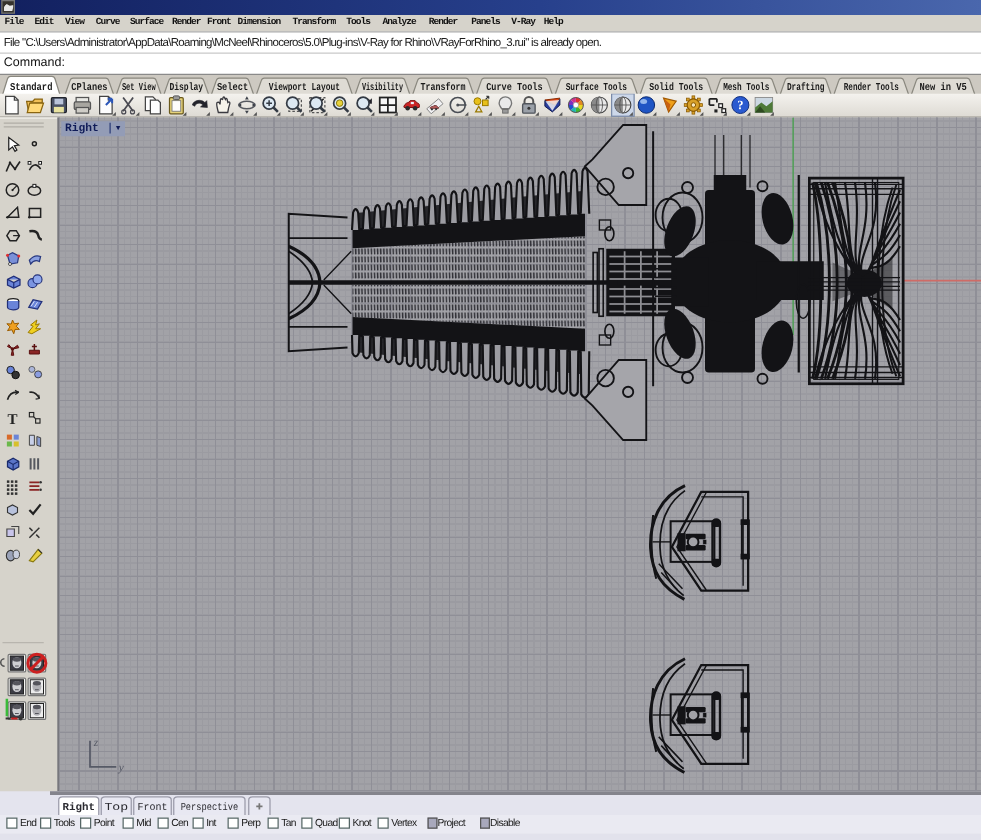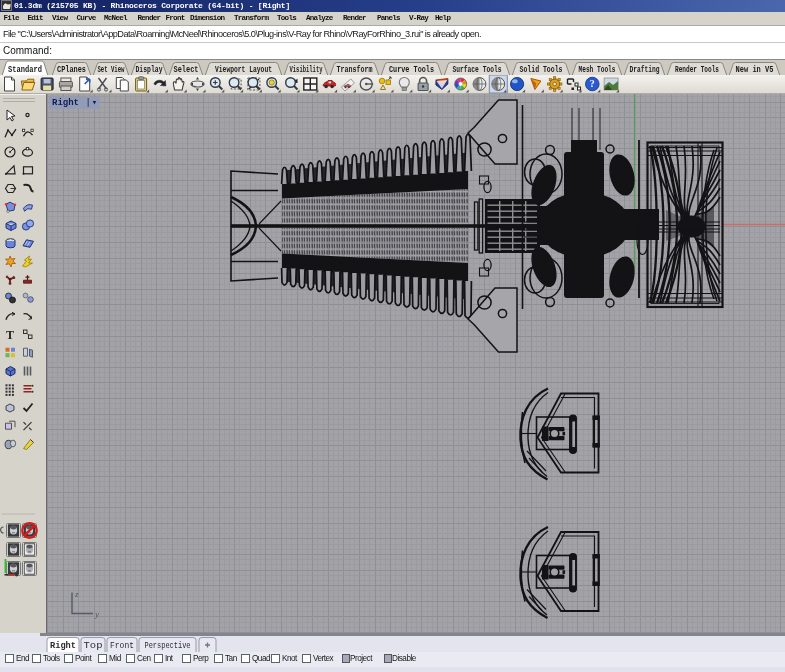--- a/index.html
+++ b/index.html
@@ -29,28 +29,27 @@
 .vtabs{position:absolute;left:46px;top:3px;width:240px;height:17px}
 .osnaprow{position:absolute;left:0;top:19px;width:785px;height:15px;background:#eaeaf2}
 .cb{position:absolute;top:2px;width:9px;height:9px;background:#fff;border:1px solid #566}
 .cbg{position:absolute;top:2px;width:8px;height:9px;background:#a8a8bc;border:1px solid #555}
 .osl{position:absolute;top:1.5px;font-family:Liberation Sans, sans-serif;font-size:8.2px;font-weight:normal;color:#1a1a1a;letter-spacing:-0.5px;white-space:nowrap}
 .bstrip{position:absolute;left:0;top:34px;width:785px;height:5px;background:#e2e2ec}
 </style></head><body>
 <div id="root">
 <div class="titlebar">
       <span class="tlogo"></span>
-      <span class="ttext">01.3dm (215705 KB) - Rhinoceros Corporate (64-bit) - [Right]</span>
     </div>
 <div class="menubar">
       <span style="position:absolute;left:3.5px;top:0">File</span>
       <span style="position:absolute;left:27.5px;top:0">Edit</span>
       <span style="position:absolute;left:52px;top:0">View</span>
       <span style="position:absolute;left:76.5px;top:0">Curve</span>
-      <span style="position:absolute;left:104px;top:0">McNeel</span>
+      <span style="position:absolute;left:104px;top:0">Surface</span>
       <span style="position:absolute;left:137.5px;top:0">Render</span>
       <span style="position:absolute;left:165.5px;top:0">Front</span>
       <span style="position:absolute;left:190px;top:0">Dimension</span>
       <span style="position:absolute;left:234px;top:0">Transform</span>
       <span style="position:absolute;left:277px;top:0">Tools</span>
       <span style="position:absolute;left:306px;top:0">Analyze</span>
       <span style="position:absolute;left:343px;top:0">Render</span>
       <span style="position:absolute;left:377px;top:0">Panels</span>
       <span style="position:absolute;left:409px;top:0">V-Ray</span>
       <span style="position:absolute;left:435px;top:0">Help</span>

